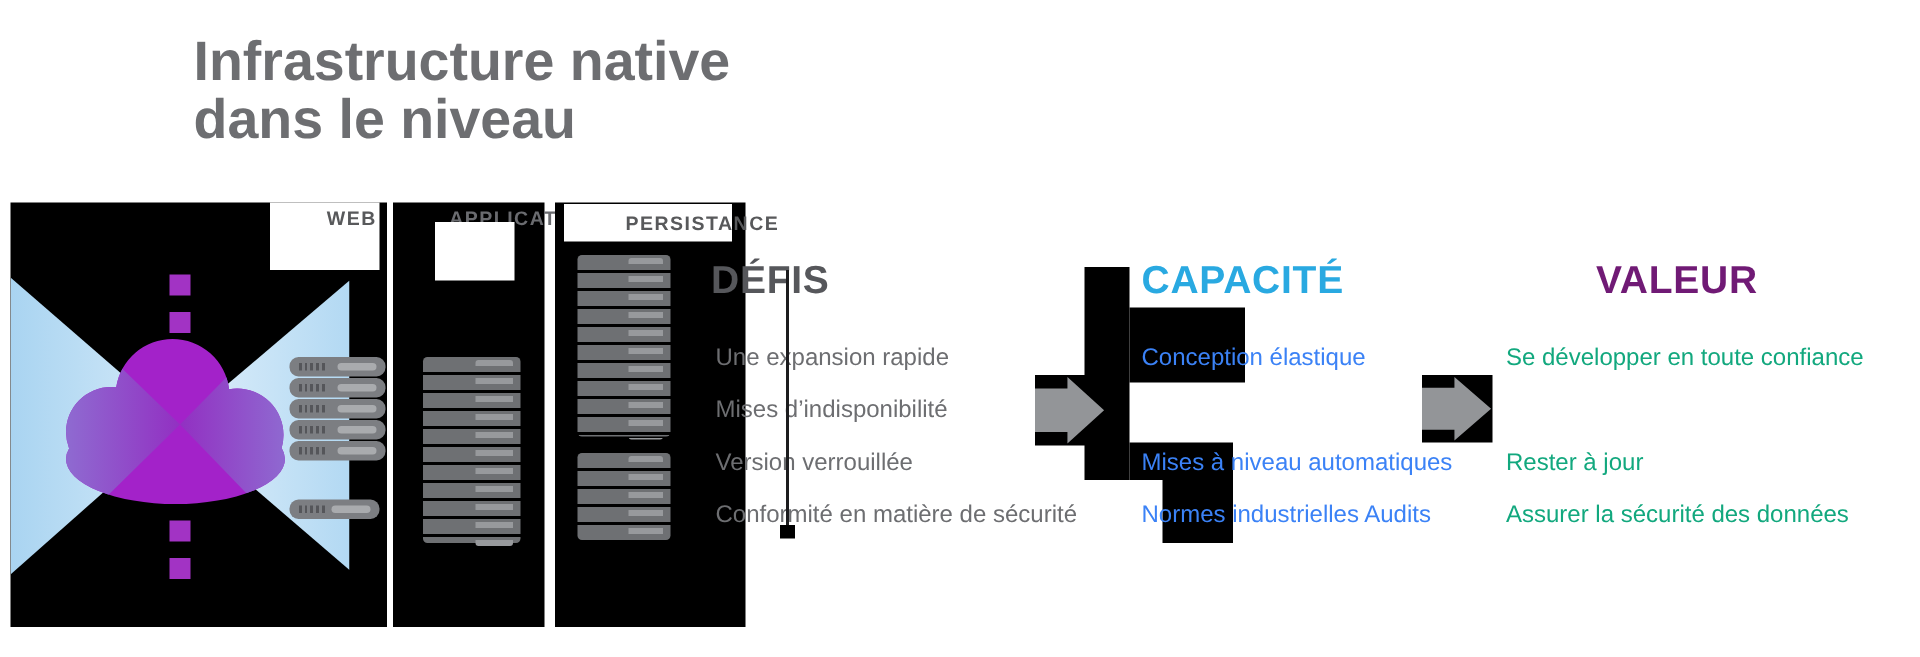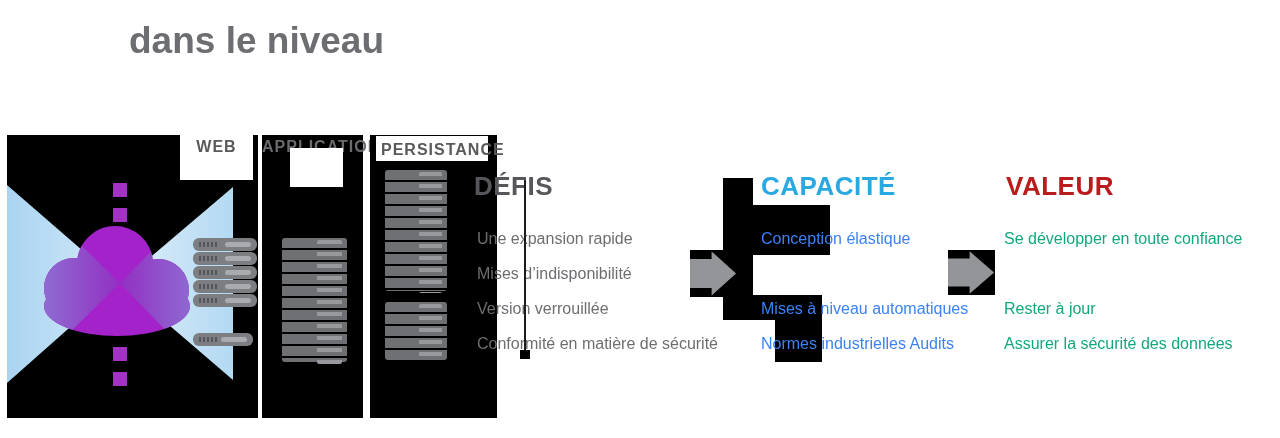--- a/index.html
+++ b/index.html
@@ -7,21 +7,21 @@
     position:relative;width:1280px;height:438px;overflow:hidden;background:#ffffff;
     font-family:"Liberation Sans", sans-serif;
   }
   
   .title{position:absolute;left:129px;top:21px;color:#6D6E71;font-size:37px;line-height:39px;font-weight:600;letter-spacing:0;}
   
   .panel{position:absolute;top:135px;height:283px;background:#000;}
   .panel1{left:7px;width:251px;}
   .panel2{left:262px;width:101px;}
   .panel3{left:370px;width:127px;}
-  .tier-label{position:absolute;font-size:16px;font-weight:700;letter-spacing:1px;color:#58595B;}
+  .tier-label{position:absolute;font-size:13px;font-weight:700;letter-spacing:1px;color:#58595B;padding-left:36px;}
   .cutout{position:absolute;background:#fff;}
   .cutout-web{left:173px;top:0;width:73px;height:45px;text-align:center;}
   .cutout-web .tier-label{position:static;display:block;margin-top:3px;}
   .label-app{top:3px;left:0;width:100%;text-align:center;color:#6A6B6F;}
   .cutout-app{left:28px;top:13px;width:53px;height:39px;}
   .cutout-pers{left:6px;top:1px;width:112px;height:25px;}
   .cutout-pers .tier-label{left:5px;top:5px;text-align:right;}
   
   .beam{position:absolute;inset:0;}
   .beam-left{background:linear-gradient(90deg,#A9D4F1 0%,#E9F4FC 65%,#FDFEFF 100%);
@@ -39,21 +39,21 @@
   .srv::after{content:"";position:absolute;right:6px;top:4px;width:26px;height:5px;background:#A9ABAE;border-radius:3px;}
   .srv.single{width:60px;}
   
   .rack{position:absolute;background:repeating-linear-gradient(180deg,#6E7073 0 10px,transparent 10px 12px);border-radius:3px;}
   .rack::after{content:"";position:absolute;right:8%;top:2px;width:38%;height:100%;
     background:repeating-linear-gradient(180deg,#97999C 0 4px,transparent 4px 12px);border-radius:2px;}
   
   .col-heading{position:absolute;top:171px;font-size:26px;font-weight:700;letter-spacing:0.5px;}
   .h-defis{left:474px;color:#56575B;}
   .h-cap{left:761px;color:#29A9E1;}
-  .h-val{left:1006px;color:#b91c1c;}
+  .h-val{left:1064px;color:#701a75;}
   .row{position:absolute;font-size:16px;line-height:18px;white-space:nowrap;}
   .row-gray{left:477px;color:#6D6E71;}
   .row-blue{left:761px;color:#3b82f6;}
   .row-green{left:1004px;color:#12A87E;}
   .r1{top:230px;} .r2{top:265px;} .r3{top:300px;} .r4{top:335px;}
   
   .blk{position:absolute;background:#000;}
   .blk-strip{left:723px;top:178px;width:30px;height:142px;}
   .blk-a{left:753px;top:205px;width:77px;height:50px;}
   .blk-b{left:753px;top:295px;width:69px;height:25px;}
@@ -67,20 +67,21 @@
   .arrow-box2{left:948px;top:250px;width:47px;height:45px;}
   .arrow-glyph{position:absolute;inset:0;background:#939598;
     clip-path:polygon(0 19%,46% 19%,46% 3%,98% 50%,46% 97%,46% 81%,0 81%);}
 </style>
 </head>
 <body>
 
 <div class="canvas">
 
   <div class="title">
+    <div>Infrastructure native</div>
     <div>dans le niveau</div>
   </div>
 
   <div class="panel panel1">
     <div class="beam beam-left"></div>
     <div class="beam beam-right"></div>
 
     <svg class="cloud" width="150" height="112" viewBox="0 0 150 112">
       <defs>
         <clipPath id="cloudClip">

